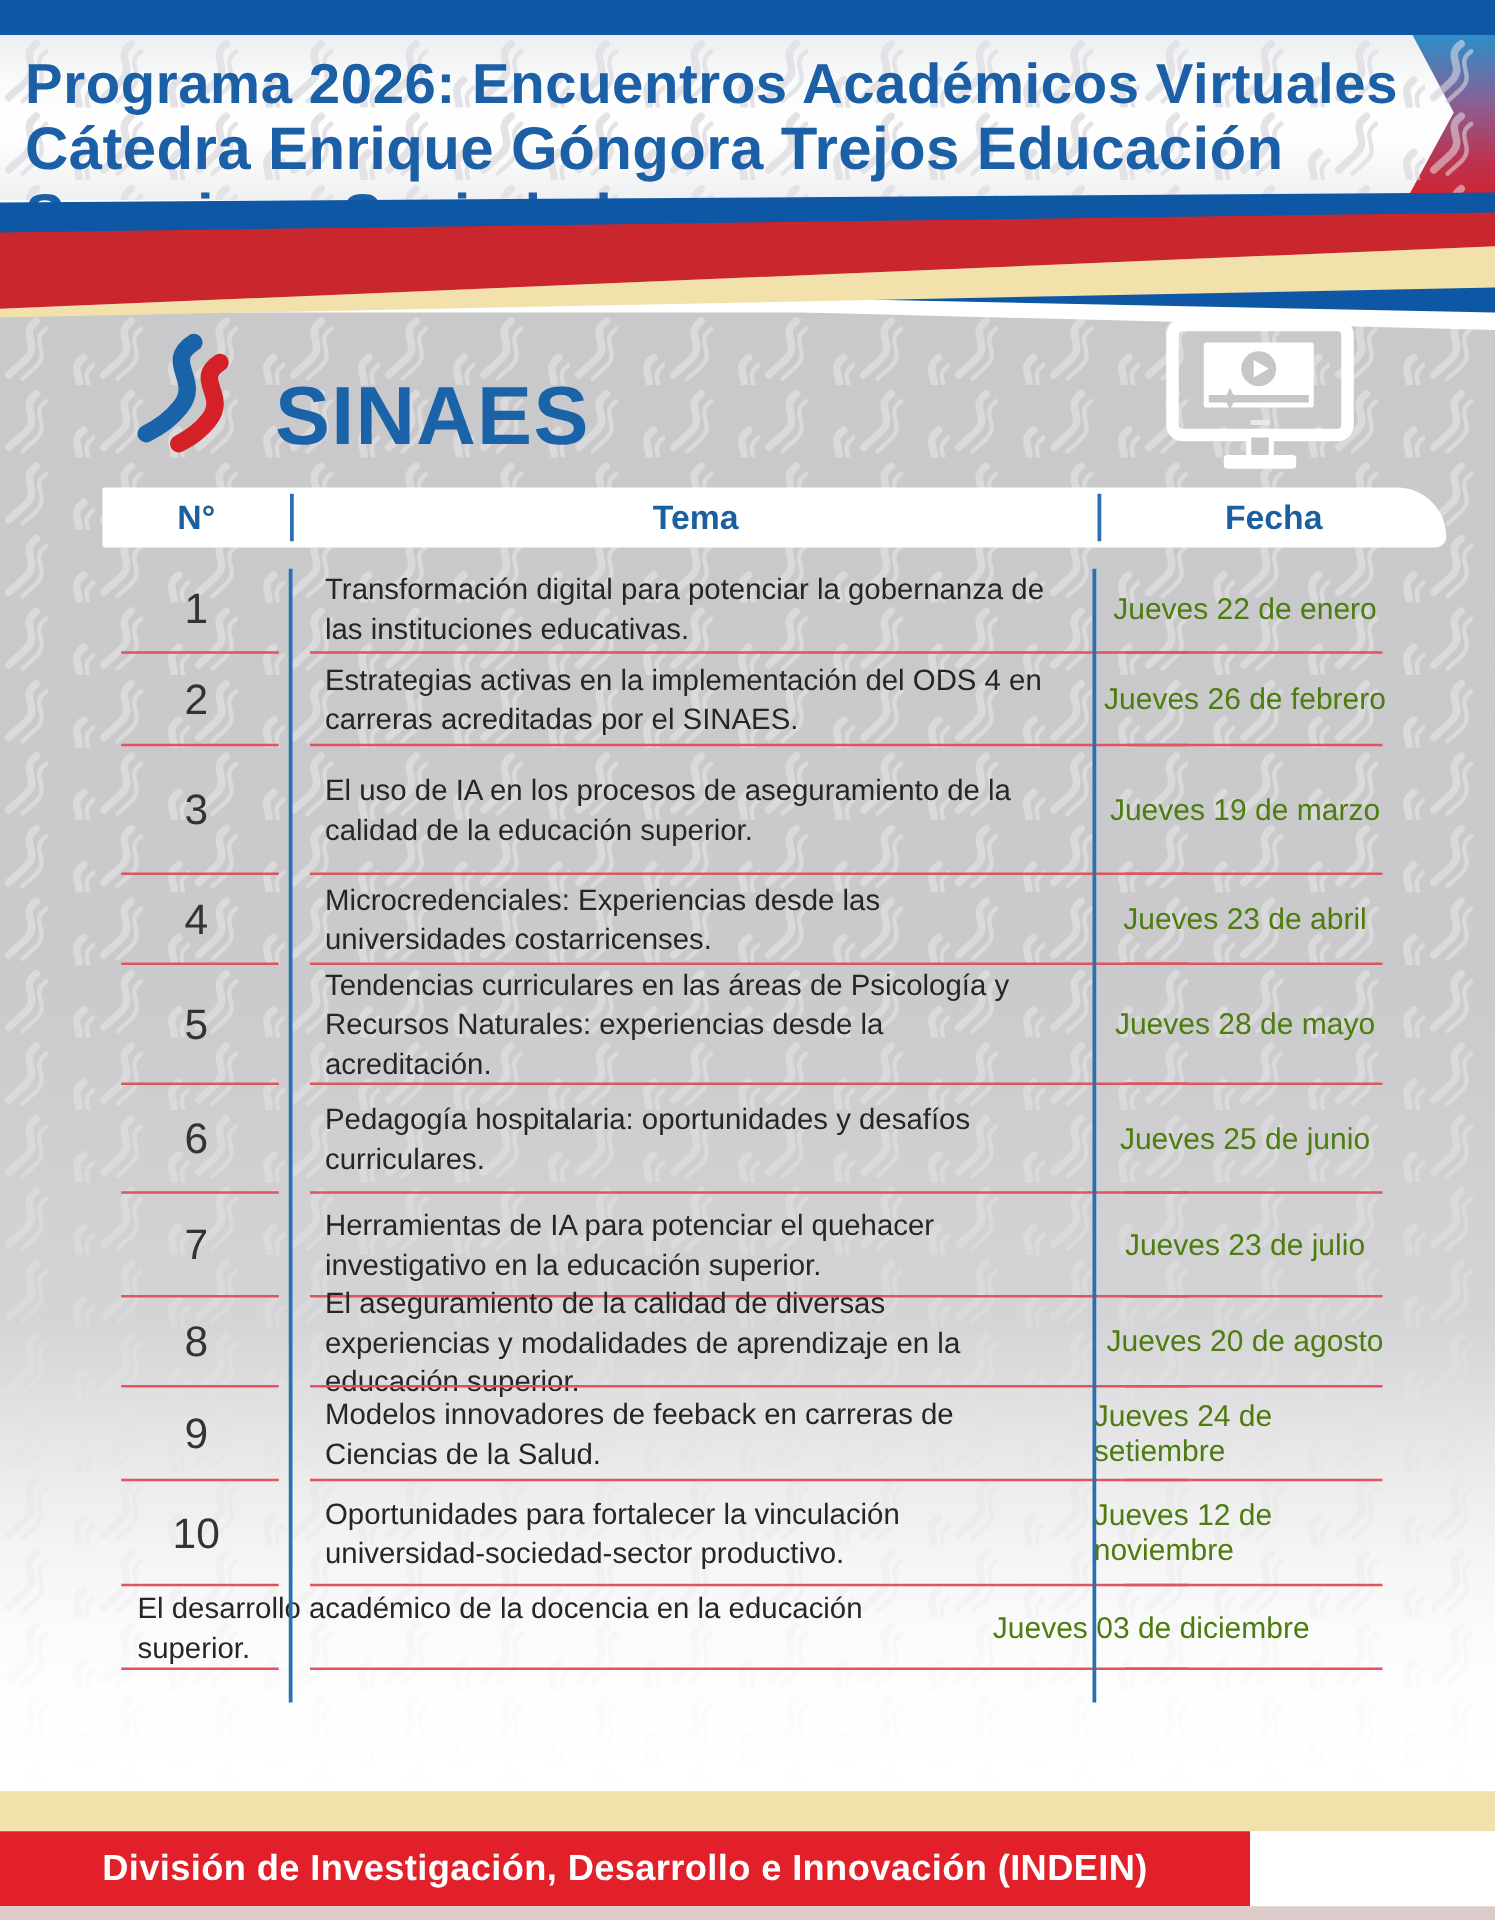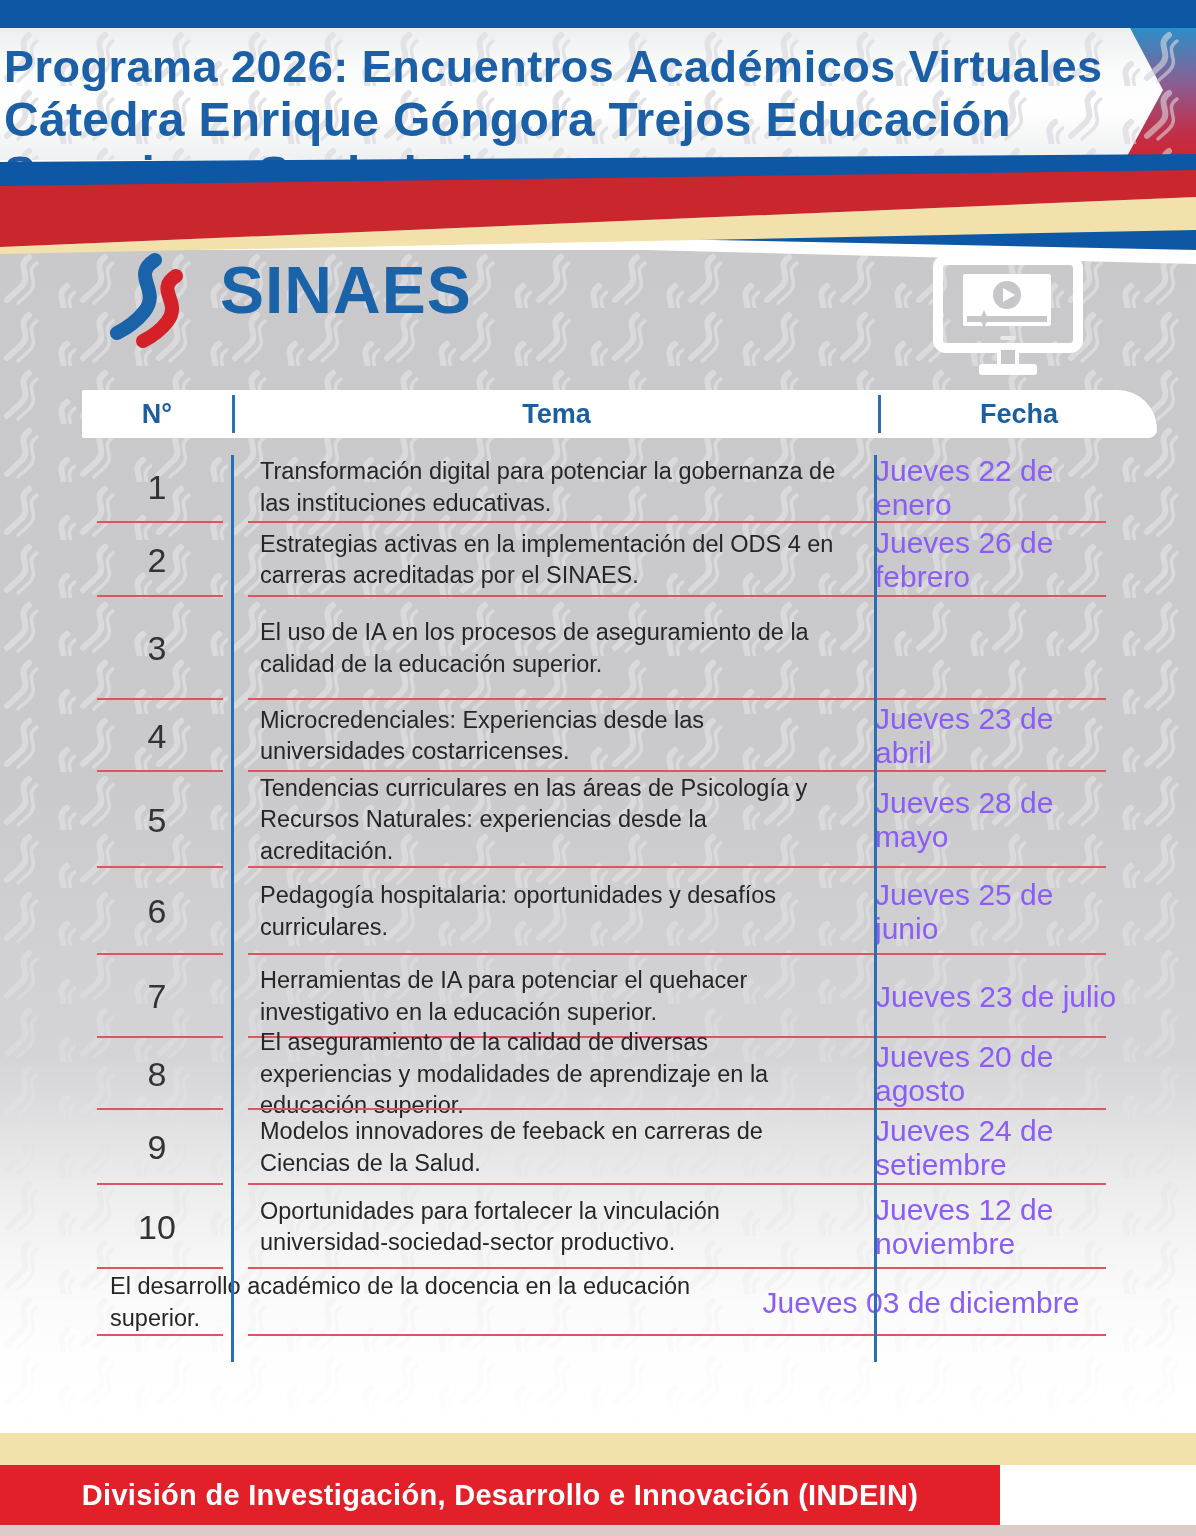--- a/index.html
+++ b/index.html
@@ -8,35 +8,35 @@
     background:#ffffff;
     font-family:"Liberation Sans","DejaVu Sans",sans-serif;
   }
   .abs{position:absolute;}
 
   
   .topbar{left:0;top:0;width:1196px;height:28px;background:var(--band-blue,#0a55a3);}
   .titleband{left:0;top:28px;width:1196px;height:132px;
     background:linear-gradient(180deg,#eceeef 0%,#fafbfb 30%,#ffffff 60%,#eff0f1 100%);}
   .titleband svg.bandpat{position:absolute;left:0;top:0;}
-  .titles{position:absolute;left:4px;top:12px;z-index:3;}
+  .titles{position:absolute;left:20px;top:12px;z-index:3;}
   .title{font-size:45px;font-weight:700;color:var(--title-blue,#1b5fa6);line-height:1.18;letter-spacing:.5px;}
   .subtitle{font-size:48px;font-weight:700;color:var(--title-blue,#1b5fa6);line-height:1.12;letter-spacing:.3px;}
 
   
   .ribbons{left:0;top:150px;width:1196px;height:140px;z-index:4;}
 
   
   .content-bg{left:0;top:250px;width:1196px;height:1183px;
     background:linear-gradient(180deg,#c9c9cb 0%,#cacacc 45%,#d6d6d8 72%,#efefef 90%,#ffffff 100%);}
   .content-bg .fade{position:absolute;inset:0;
     background:linear-gradient(180deg,rgba(255,255,255,0) 68%,rgba(255,255,255,.85) 92%,#fff 100%);}
 
   
-  .logo{left:108px;top:252px;width:480px;height:104px;display:flex;align-items:flex-start;z-index:5;}
+  .logo{left:108px;top:266px;width:480px;height:104px;display:flex;align-items:flex-end;z-index:5;}
   .logo-text{font-size:66px;font-weight:700;color:var(--logo-blue,#1a63a9);letter-spacing:1px;margin-left:-6px;}
 
   
   .monitor{left:930px;top:252px;z-index:5;}
 
   
   .thead{left:82px;top:390px;width:1075px;height:48px;background:#ffffff;
     border-radius:2px 46px 10px 2px;display:flex;z-index:6;}
   .thead .hc{display:flex;align-items:center;justify-content:center;
     font-size:27px;font-weight:700;color:var(--header-text-blue,#1c5f9e);}
@@ -48,21 +48,21 @@
   .vline.v1{left:231px;top:455px;height:907px;}
   .vline.v2{left:874px;top:455px;height:907px;}
 
   .tbody{left:82px;top:452px;width:1075px;z-index:5;}
   .row{position:relative;display:flex;width:1075px;}
   .cell{display:flex;align-items:center;}
   .c-num{width:150px;justify-content:center;font-size:34px;color:#333;font-weight:400;}
   .c-tema{width:643px;padding:0 30px 0 28px;box-sizing:border-box;
     font-size:23.5px;color:#262626;line-height:1.32;}
   .c-fecha{flex:1;justify-content:center;padding-right:40px;box-sizing:border-box;
-    font-size:30px;color:#8b5cf6;}
+    font-size:24px;color:#4d7c0f;}
   .sep{position:absolute;bottom:0;height:2px;background:var(--line-red,#e0545e);}
   .sep-num{left:15px;width:126px;}
   .sep-tema{left:166px;width:703px;}
   .sep-fecha{left:818px;width:206px;}
 
   
   .footer-cream{left:0;top:1433px;width:1196px;height:32px;background:var(--footer-cream,#f2e1ab);}
   .footer-red{left:0;top:1465px;width:1000px;height:60px;background:var(--footer-red,#e1202a);
     display:flex;align-items:center;justify-content:center;}
   .footer-red .ft{color:#ffffff;font-size:29px;font-weight:700;letter-spacing:.3px;}
@@ -172,20 +172,21 @@
     <div class="cell c-tema">Estrategias activas en la implementación del ODS 4 en carreras acreditadas por el SINAES.</div>
     <div class="cell c-fecha">Jueves 26 de febrero</div>
     <span class="sep sep-num"></span>
     <span class="sep sep-tema"></span>
     <span class="sep sep-fecha"></span>
   </div>
 
   <div class="row" style="height: 103px;">
     <div class="cell c-num">3</div>
     <div class="cell c-tema">El uso de IA en los procesos de aseguramiento de la calidad de la educación superior.</div>
+    <div class="cell c-fecha">Jueves 19 de marzo</div>
     <span class="sep sep-num"></span>
     <span class="sep sep-tema"></span>
     <span class="sep sep-fecha"></span>
   </div>
 
   <div class="row" style="height: 72px;">
     <div class="cell c-num">4</div>
     <div class="cell c-tema">Microcredenciales: Experiencias desde las universidades costarricenses.</div>
     <div class="cell c-fecha">Jueves 23 de abril</div>
     <span class="sep sep-num"></span>

